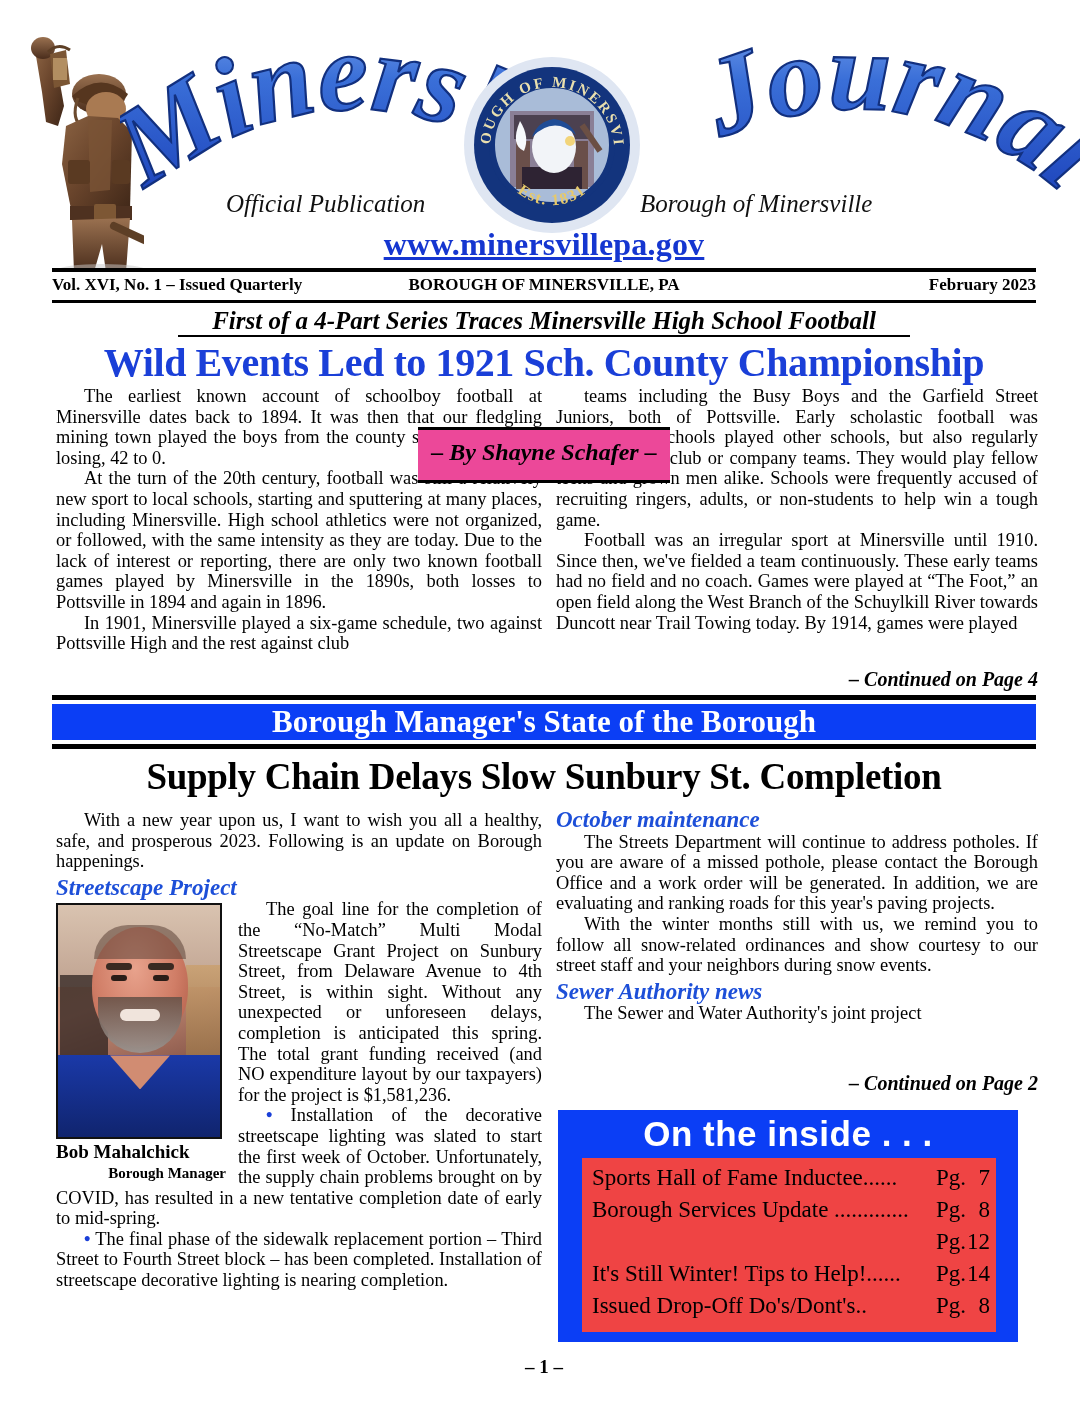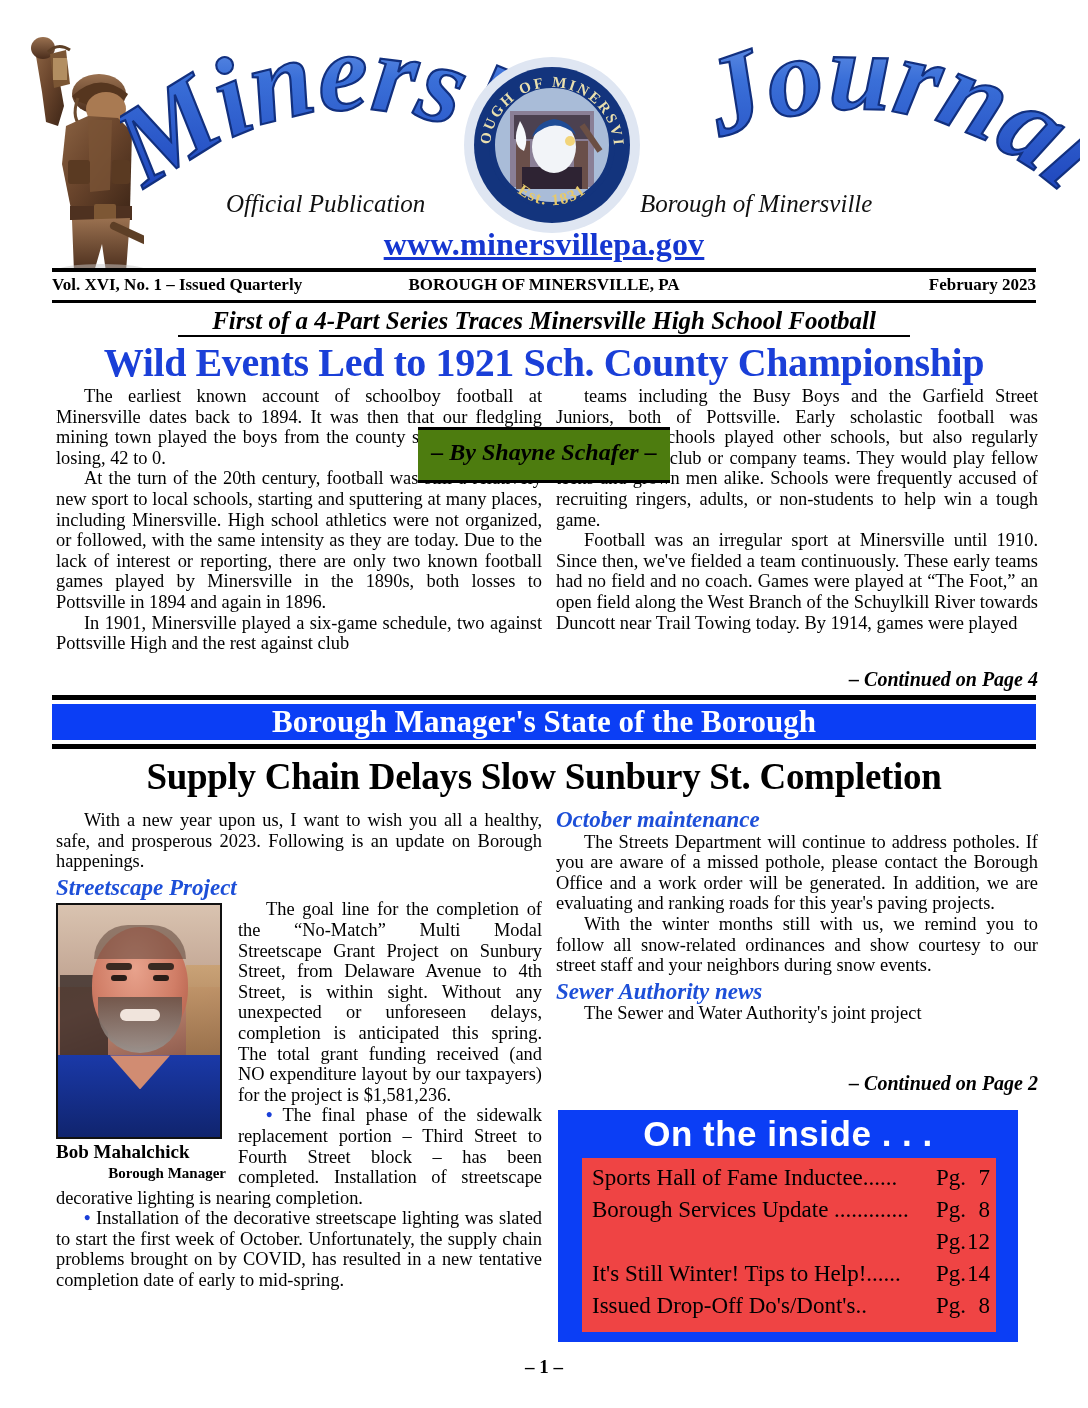--- a/index.html
+++ b/index.html
@@ -57,21 +57,21 @@
   }
 
   .col{position:absolute;font-family:"Liberation Serif",serif;font-size:18.4px;line-height:20.6px;
        text-align:justify;}
   .col p{margin:0;text-indent:28px;}
 
   .a1-left{left:56px;top:386px;width:486px;}
   .a1-right{left:556px;top:386px;width:482px;}
 
   .byline{
-    position:absolute;left:418px;top:427px;width:252px;height:50px;background:#4d7c0f;
+    position:absolute;left:418px;top:427px;width:252px;height:50px;background:#ec4899;
     border-top:3px solid #000;border-bottom:3px solid #000;
     font-family:"Liberation Serif",serif;font-weight:bold;font-style:italic;font-size:24px;
     text-align:center;line-height:44px;
   }
 
   .cont{position:absolute;font-family:"Liberation Serif",serif;font-weight:bold;font-style:italic;
         font-size:20px;text-align:right;}
   .cont1{left:556px;top:668px;width:482px;}
 
   
@@ -318,23 +318,23 @@
           <div class="ph-mouth"></div>
         <div class="ph-shirt"></div>
           <div class="ph-collar"></div>
       </div>
       <div class="cap-name">Bob Mahalchick</div>
       <div class="cap-role">Borough Manager</div>
     </div>
 
     <p class="first-ind"><span>The goal line for the completion of the “No-Match”</span> <span>Multi Modal Streetscape Grant Project on Sunbury Street, from Delaware Avenue to 4th Street, is within sight. Without any unexpected or unforeseen delays, completion is anticipated this spring. The total grant funding received (and NO expenditure layout by our taxpayers) for the project is $1,581,236.</span></p>
 
+    <p><span class="bullet">•</span> <span>Installation of the decorative streetscape lighting was slated to start the first week of October. Unfortunately, the supply chain problems brought on by COVID, has resulted in a new tentative completion date of early to mid-spring.</span></p>
+
     <p><span class="bullet">•</span> <span>The final phase of the sidewalk replacement portion – Third Street to Fourth Street block – has been completed. Installation of streetscape decorative lighting is nearing completion.</span></p>
-
-    <p><span class="bullet">•</span> <span>Installation of the decorative streetscape lighting was slated to start the first week of October. Unfortunately, the supply chain problems brought on by COVID, has resulted in a new tentative completion date of early to mid-spring.</span></p>
   </div>
 
   <div class="col a2-right">
     <div class="subhead" style="margin-top:0;">October maintenance</div>
     <p>The Streets Department will continue to address potholes. If you are aware of a missed pothole, please contact the Borough Office and a work order will be generated. In addition, we are evaluating and ranking roads for this year's paving projects.</p>
     <p>With the winter months still with us, we remind you to follow all snow-related ordinances and show courtesy to our street staff and your neighbors during snow events.</p>
     <div class="subhead">Sewer Authority news</div>
     <p>The Sewer and Water Authority's joint project</p>
   </div>
 

